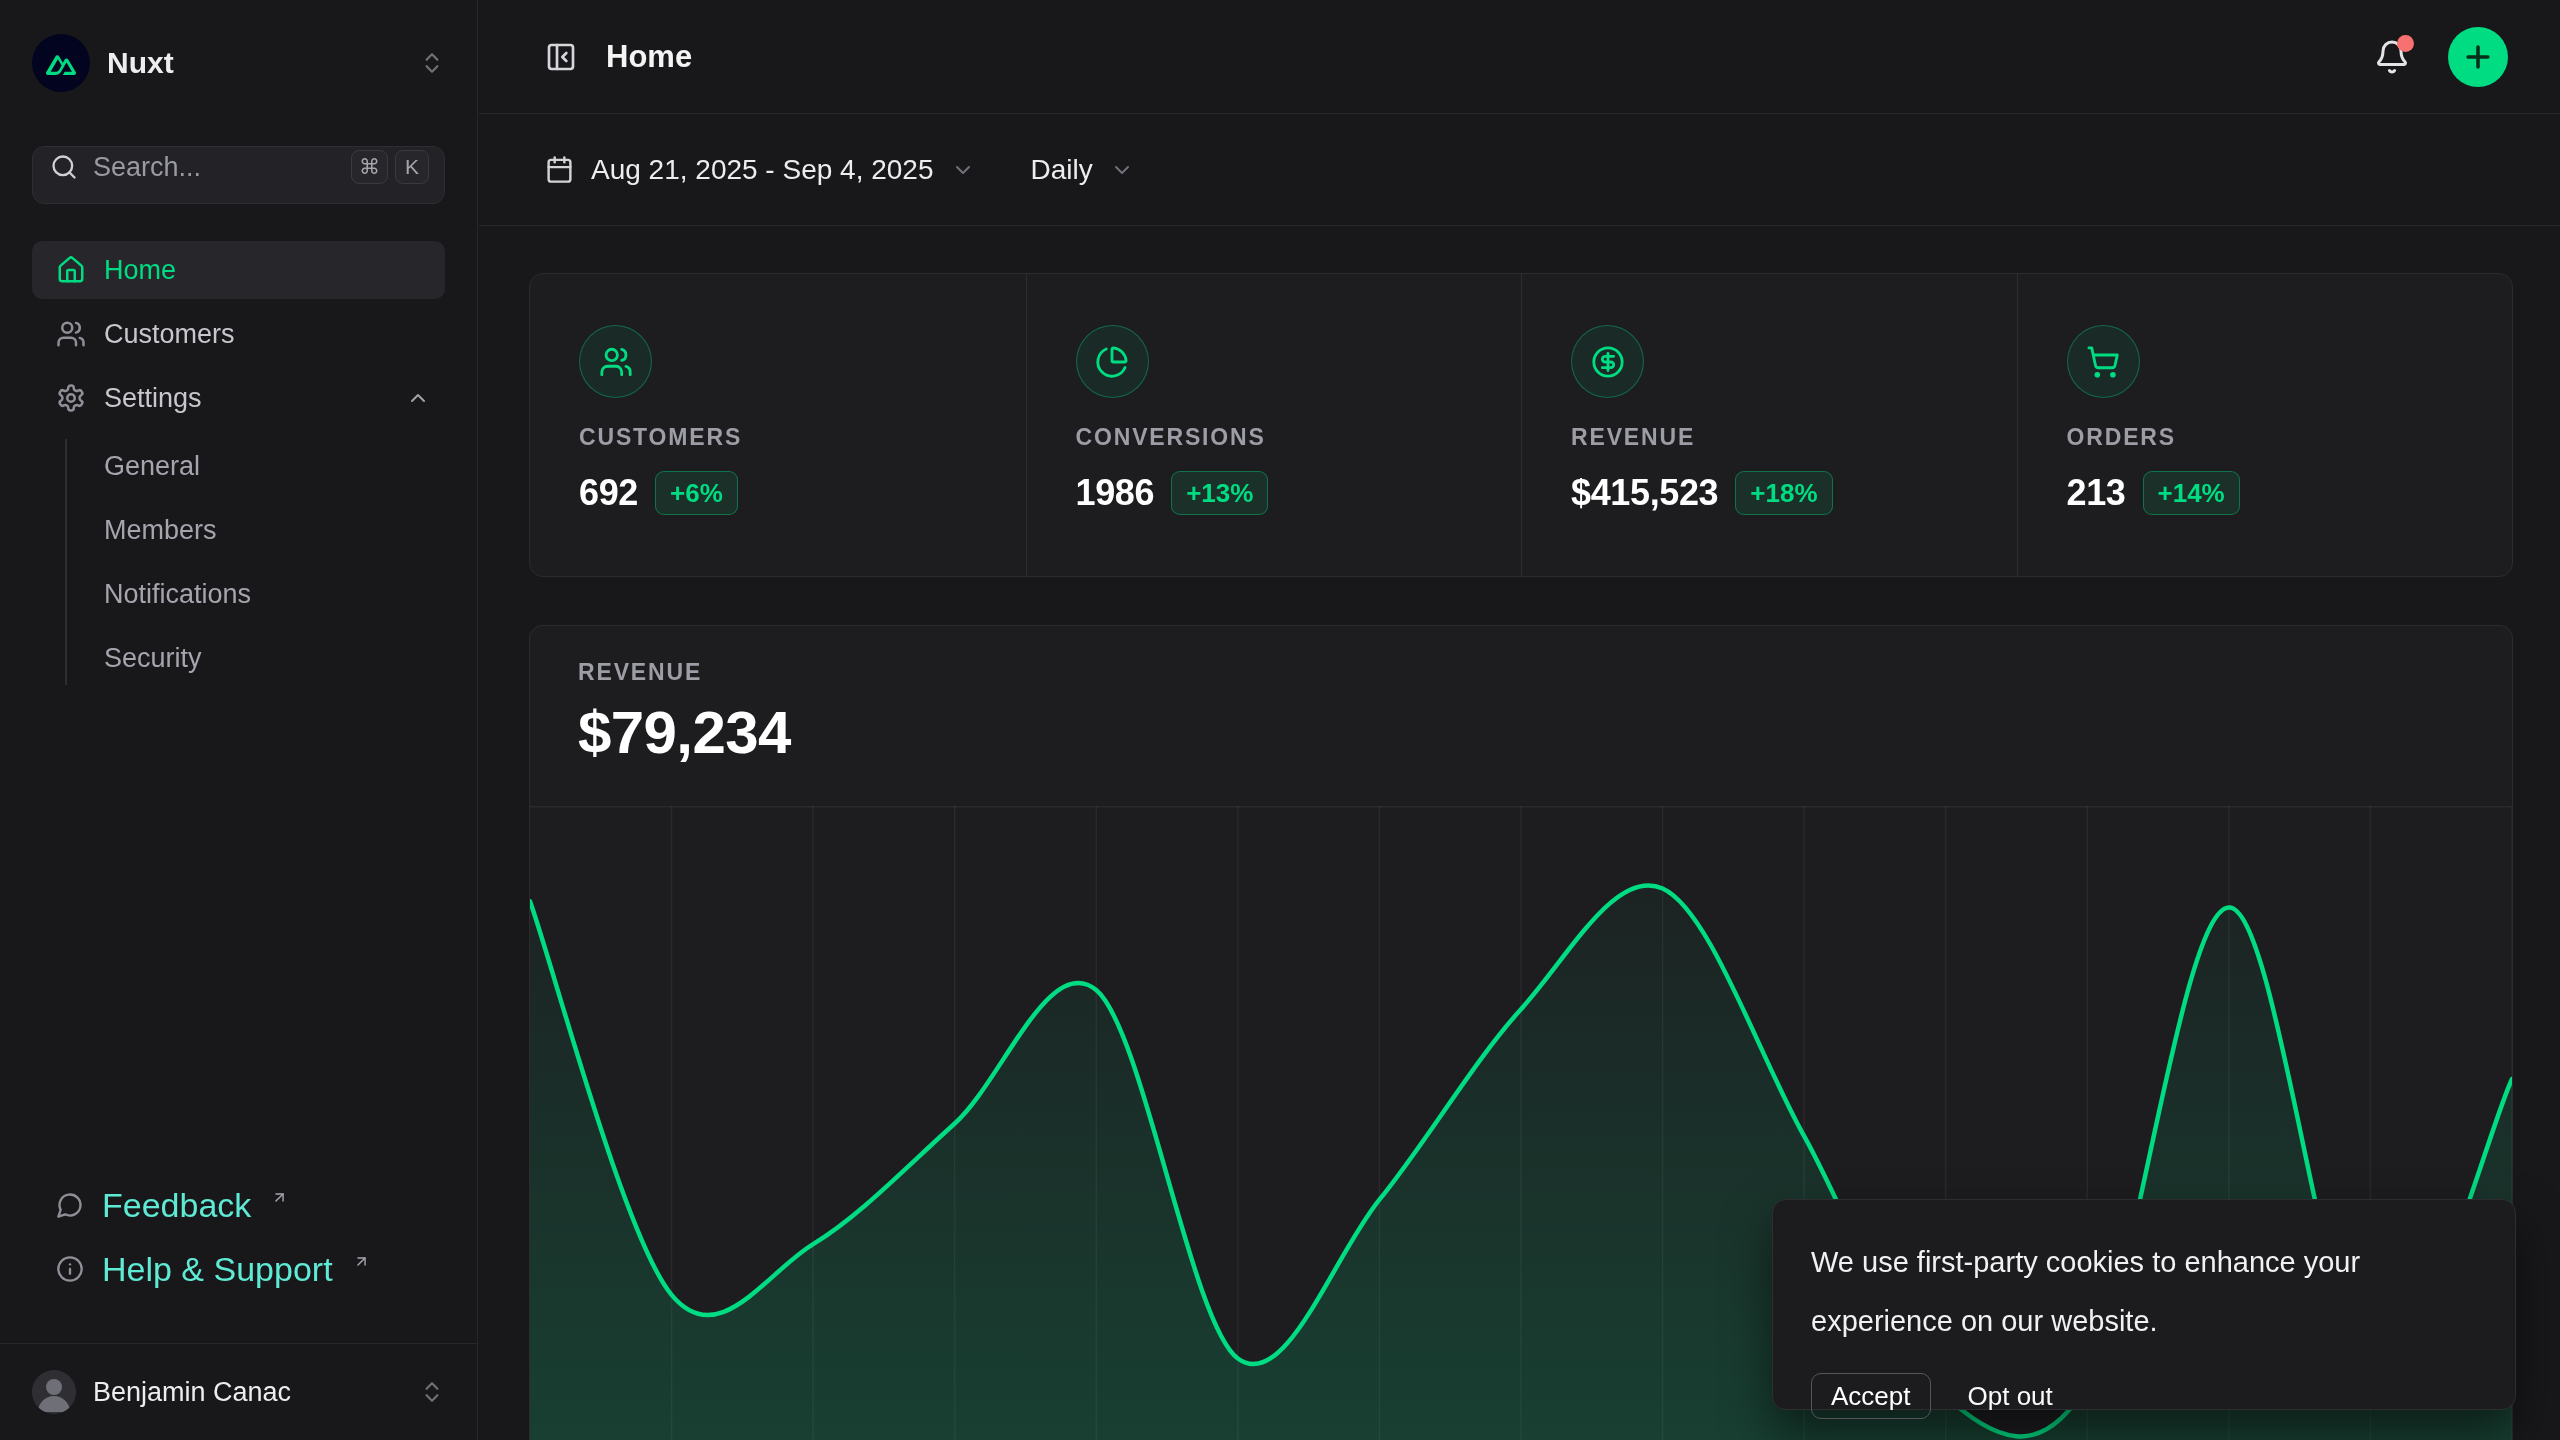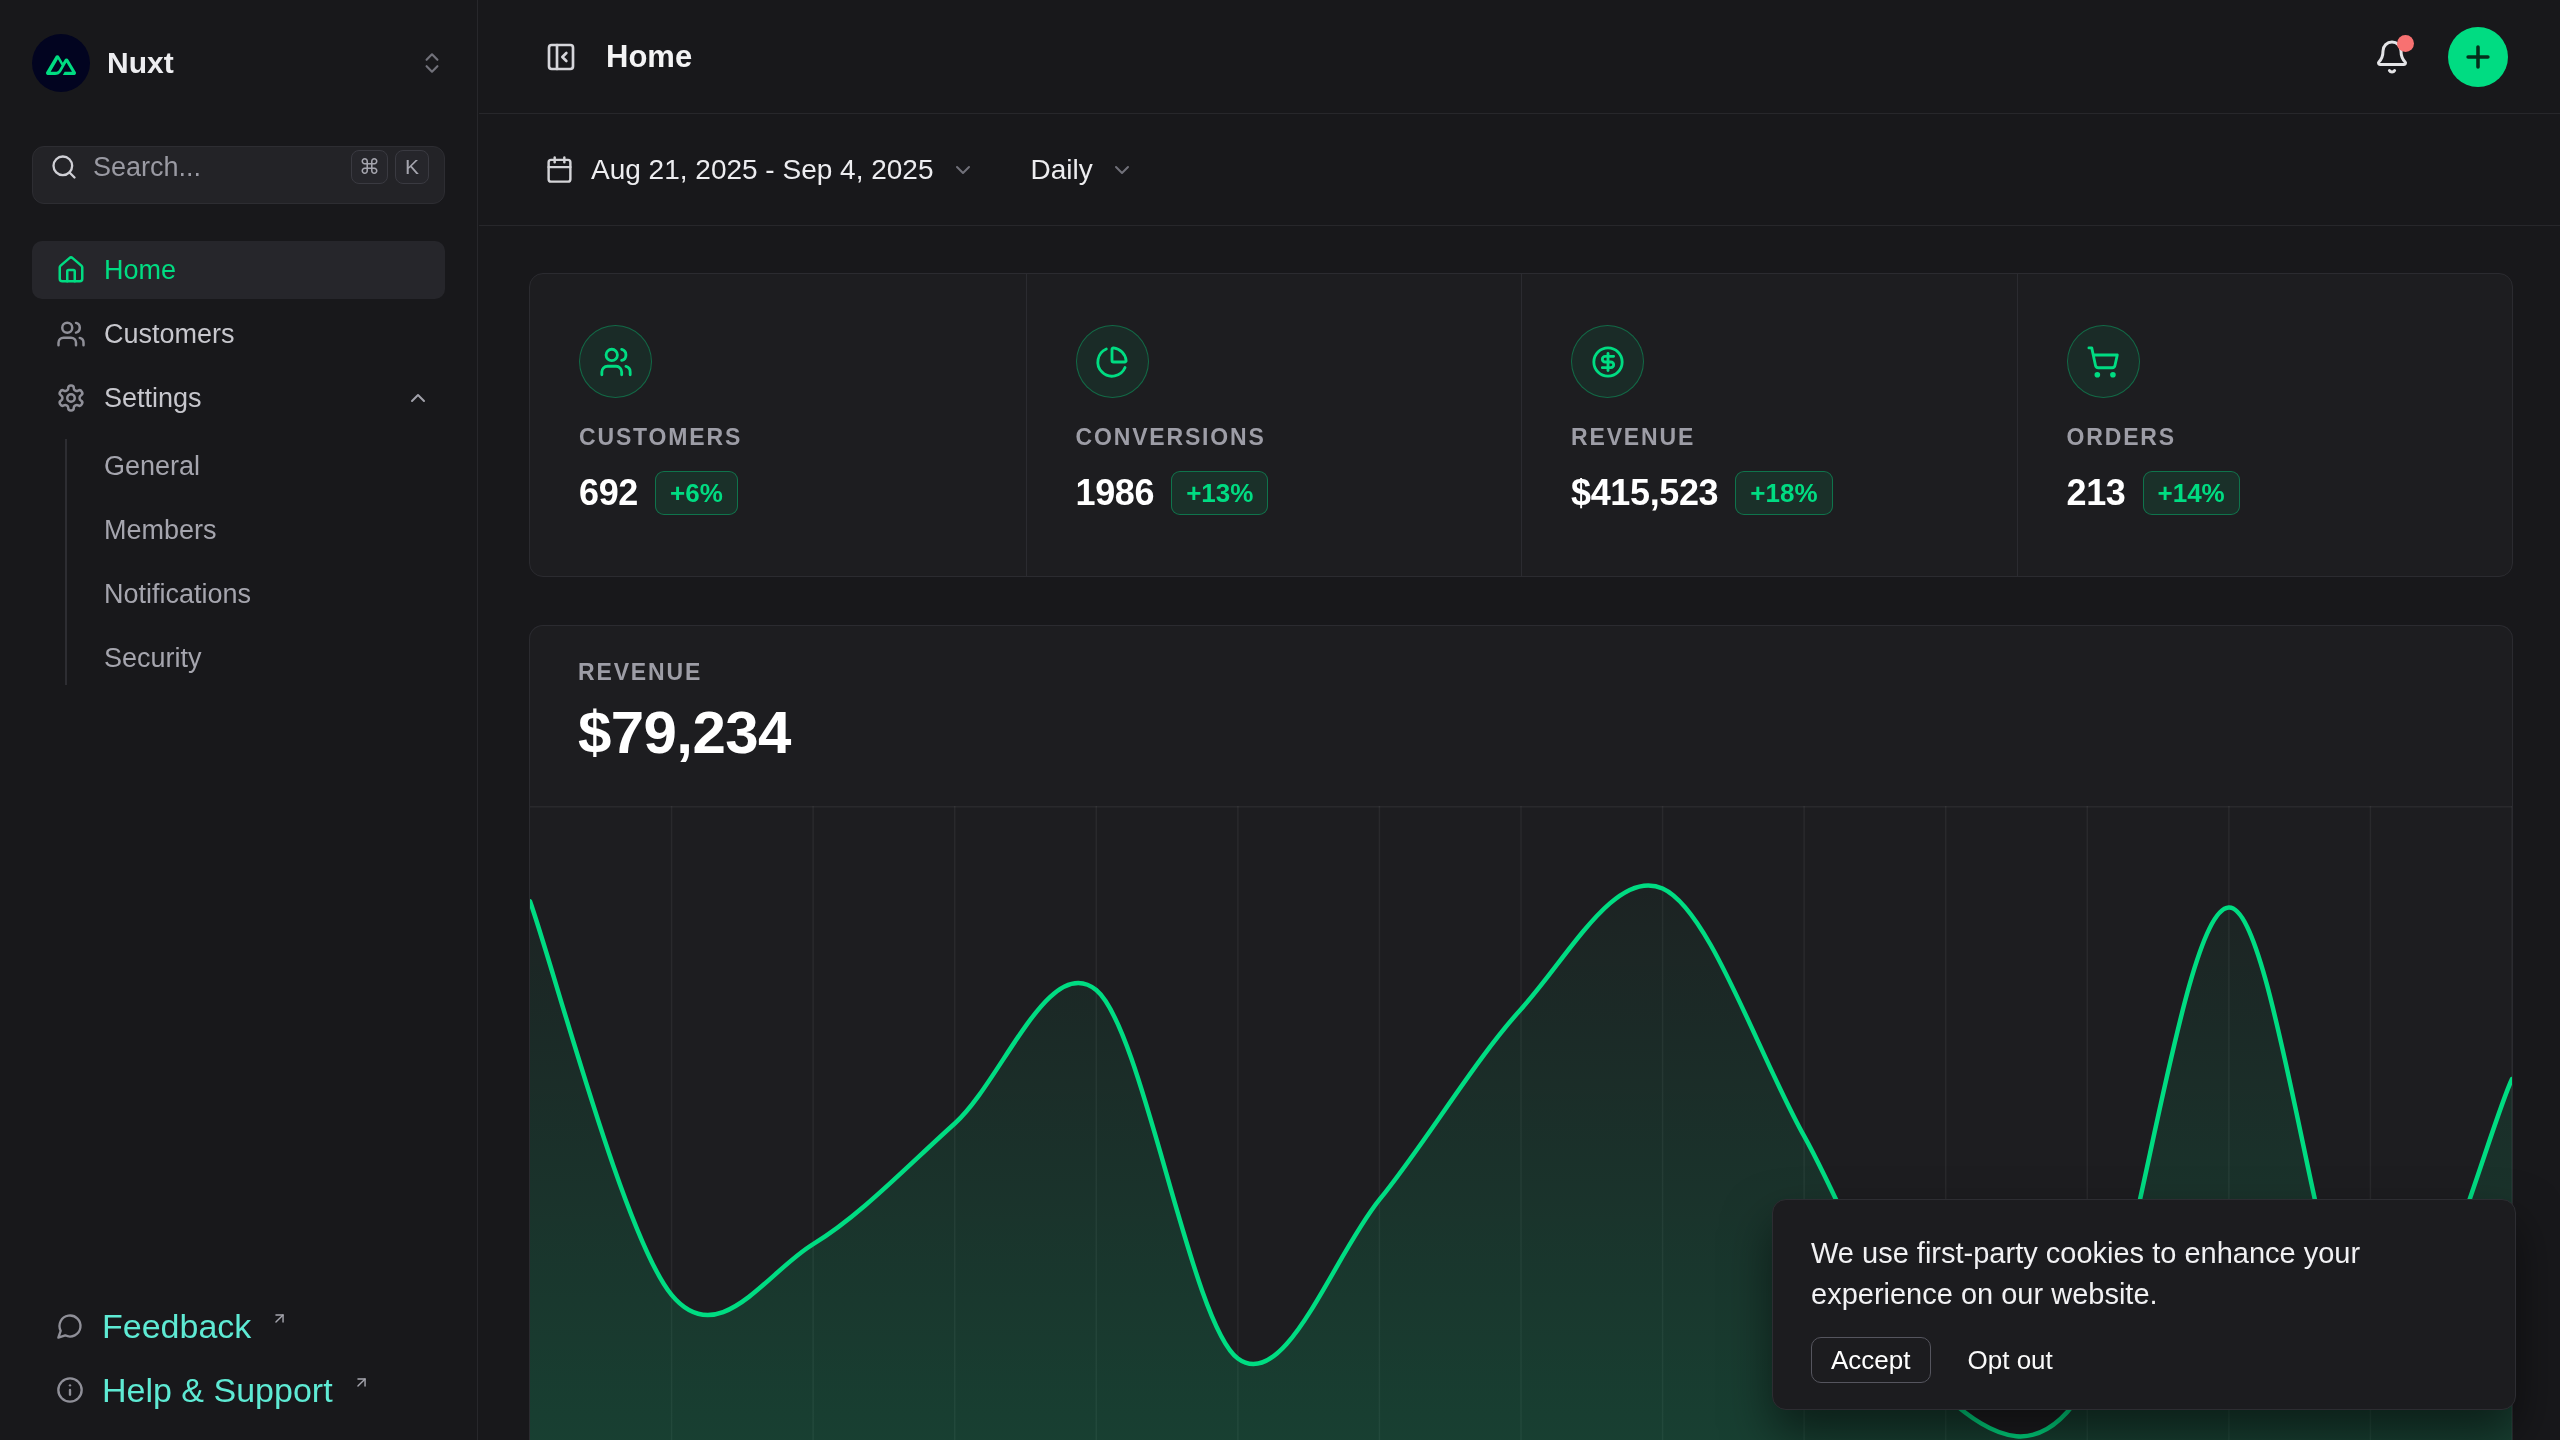--- a/index.html
+++ b/index.html
@@ -81,21 +81,21 @@
   .chart-wrap svg{width:100%;height:100%;display:block;}
   .gridline{stroke:rgba(255,255,255,0.055);stroke-width:1.5;}
 
   
   .cookie-banner{
     position:absolute;left:1772px;top:1199px;width:744px;height:211px;z-index:50;
     background:#1c1c1f;border:1px solid #2d2d32;border-radius:14px;
     box-shadow:0 24px 48px rgba(0,0,0,0.5);
     padding:33px 38px;
   }
-  .cookie-msg{font-size:29px;line-height:41px;color:#f1f1f3;width:600px;}
+  .cookie-msg{font-size:29px;line-height:59px;color:#f1f1f3;width:600px;}
   .cookie-actions{margin-top:22px;display:flex;align-items:center;gap:37px;}
   .accept-btn{height:46px;padding:16px 19px;border-radius:10px;border:1.5px solid #55555e;background:transparent;color:#ffffff;font-size:26px;font-weight:500;display:flex;align-items:center;cursor:pointer;font-family:inherit;}
   .optout-btn{background:none;border:none;color:#fafafa;font-size:26px;font-weight:500;cursor:pointer;font-family:inherit;padding:0;}
 </style>
 </head>
 <body>
 
 <div class="app">
 
   <aside class="sidebar">
@@ -213,20 +213,36 @@
           <span class="ext-arrow">
             <svg class="ic" width="17" height="17" viewBox="0 0 24 24">
                 <path d="M7 7h10v10"></path>
                 <path d="M7 17 17 7"></path>
               </svg>
           </span>
         </div>
       </div>
     </div>
 
+    <div class="user-section">
+      <span class="avatar">
+        <svg width="44" height="44" viewBox="0 0 44 44">
+            <circle cx="22" cy="22" r="22" fill="#2e2e33"></circle>
+            <circle cx="22" cy="17" r="8" fill="#6f6f78"></circle>
+            <path d="M6 42a16 16 0 0 1 32 0Z" fill="#6f6f78"></path>
+          </svg>
+      </span>
+      <span class="user-name">Benjamin Canac</span>
+      <span class="selector-chevrons">
+        <svg class="ic" width="26" height="26" viewBox="0 0 24 24">
+            <path d="m7 15 5 5 5-5"></path>
+            <path d="m7 9 5-5 5 5"></path>
+          </svg>
+      </span>
+    </div>
   </aside>
 
   <div class="main">
 
     <header class="topbar">
       <span class="panel-toggle">
         <svg class="ic" width="32" height="32" viewBox="0 0 24 24">
             <rect x="3" y="3" width="18" height="18" rx="2"></rect>
             <path d="M9 3v18"></path>
             <path d="m16 15-3-3 3-3"></path>

